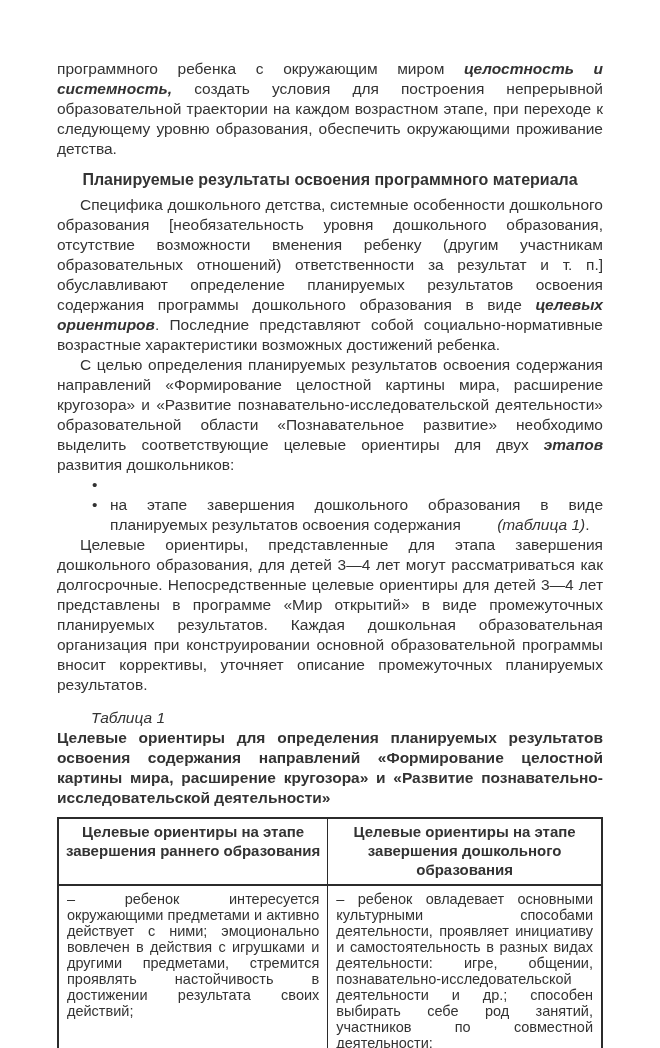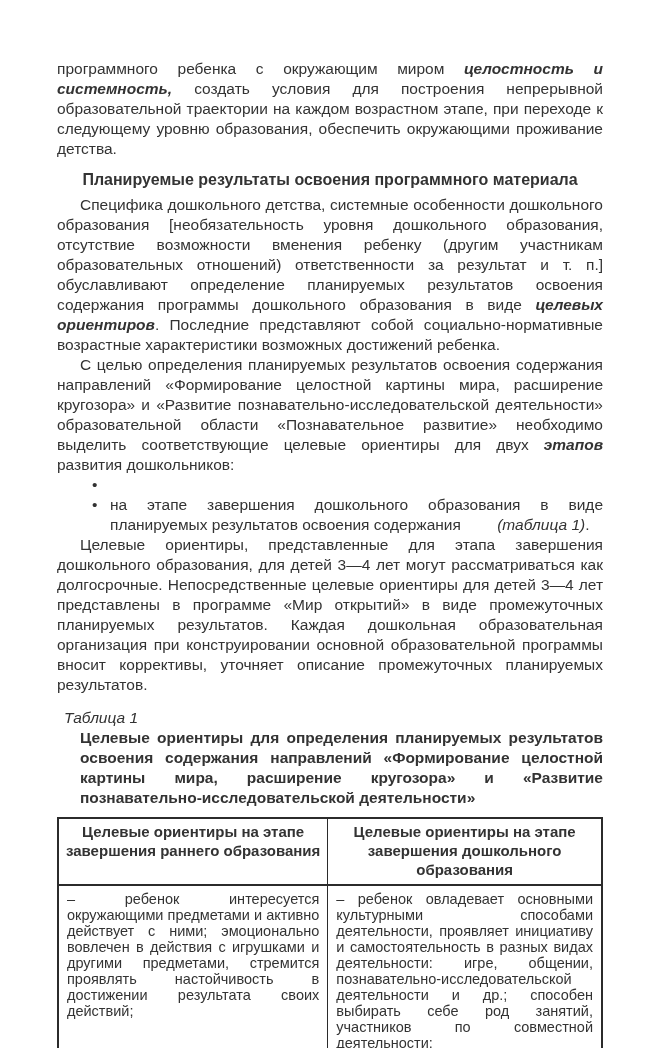--- a/index.html
+++ b/index.html
@@ -44,27 +44,26 @@
     text-align: justify;
     padding-left: 53px;
   }
   .bullet-glyph {
     position: absolute;
     left: 35px;
     top: 0;
   }
   .table-label {
     margin-top: 13px;
-    margin-left: 7px;
+    margin-left: 34px;
     font-size: 15.5px;
     font-style: italic;
     line-height: 20px;
   }
   .table-caption {
-    margin-left: 23px;
     font-size: 15.5px;
     font-weight: bold;
     line-height: 20px;
     text-align: justify;
   }
   table.results-table {
     margin-top: 9px;
     width: 546px;
     border-collapse: collapse;
     table-layout: fixed;

